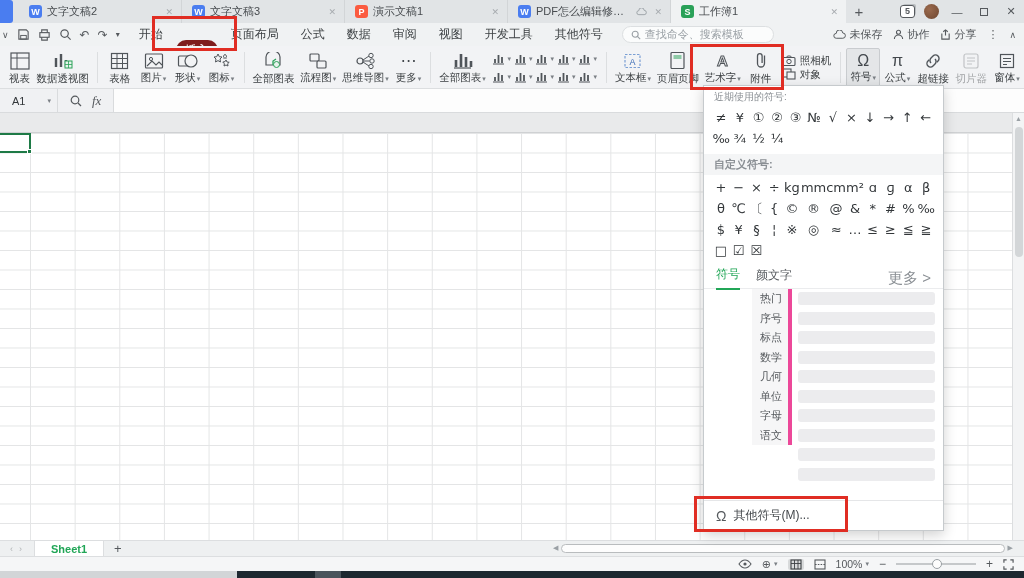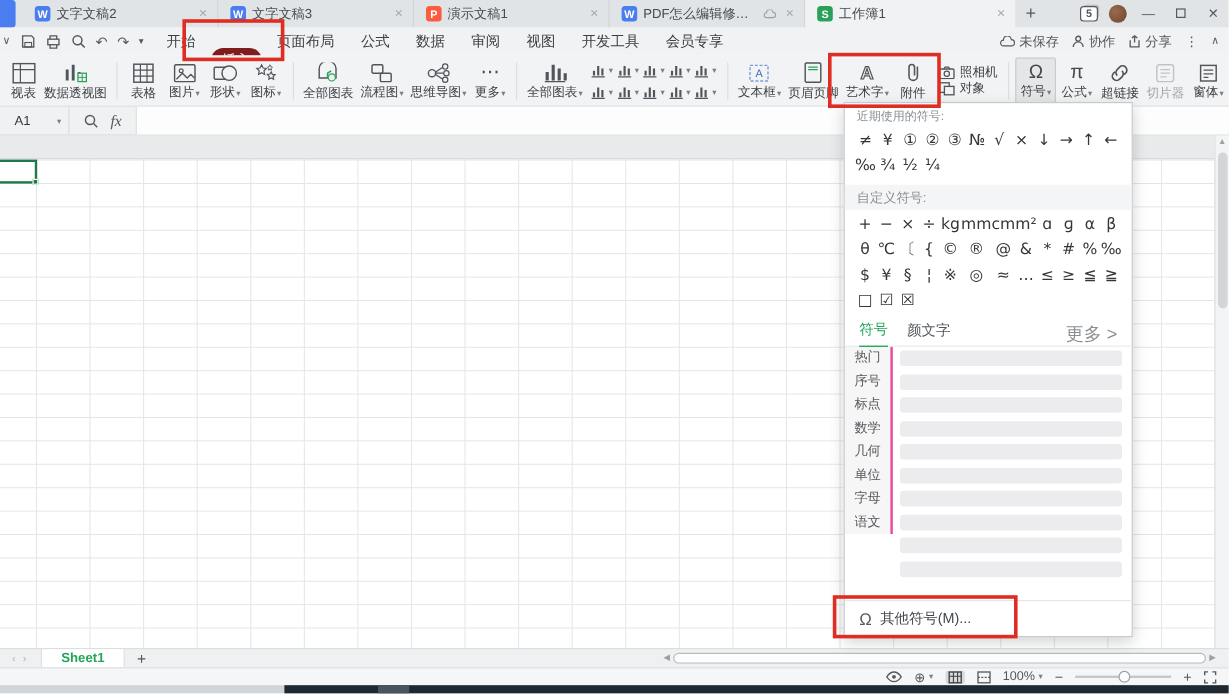--- a/index.html
+++ b/index.html
@@ -68,27 +68,27 @@
   .fillhandle { position:absolute; left:27px; top:149px; width:5px; height:5px; background:#1e7a46; border:1px solid #fff; }
   .vscroll { position:absolute; left:1012px; top:113px; width:12px; height:427px; background:#f3f4f5; border-left:1px solid #dcdee0; }
   .vthumb { position:absolute; left:2px; top:14px; width:8px; height:130px; background:#d3d6d8; border-radius:4px; }
   .varrow { position:absolute; left:2px; top:2px; color:#9aa0a5; font-size:7px; }
 
   
   .panel { position:absolute; left:703px; top:85px; width:241px; height:446px; background:#fff; border:1px solid #c6cacd; box-shadow:0 4px 12px rgba(0,0,0,.18); z-index:20; display:flex; flex-direction:column; }
   .p-title { font-size:10px; color:#8a8f94; padding:4px 10px 1px; }
   .symgrid { display:grid; grid-template-columns:repeat(12,1fr); padding:2px 8px; }
   .symgrid .sym { text-align:center; font-size:13px; color:#33373a; line-height:21px; height:21px; font-family:"DejaVu Sans",sans-serif; }
-  .p-band { background:#f4f5f6; font-size:11px; color:#8a8f94; padding:3px 10px; margin-top:3px; }
+  .p-band { background:#f4f5f6; font-size:11px; color:#8a8f94; padding:3px 10px; margin-top:3px;font-weight:bold; }
   .p-tabs { display:flex; align-items:center; gap:16px; padding:5px 12px 0; border-bottom:1px solid #ebecee; height:26px; }
   .p-tab { font-size:12px; color:#55595d; padding-bottom:5px; }
   .p-tab.on { color:#21a657; border-bottom:2px solid #21a657; }
   .p-more { margin-left:auto; font-size:15px; color:#8a8f94; }
   .p-list { flex:1; display:flex; overflow:hidden; }
-  .p-cats { width:40px; background:#f6f6f7; border-right:2px solid #ec4899; align-self:flex-start; }
+  .p-cats { width:40px; background:#f6f6f7; border-right:4px solid #ec4899; align-self:flex-start;margin-left:48px; }
   .p-cats span { display:block; font-size:11px; color:#55595d; padding:3px 0 3px 8px; line-height:13.5px; }
   .p-skeletons { flex:1; padding:3px 8px 0 6px; }
   .skel { height:13px; background:#ececee; border-radius:3px; margin-bottom:6.5px; }
   .p-other { border-top:1px solid #e5e6e8; height:30px; display:flex; align-items:center; gap:7px; padding:0 12px; font-size:12px; color:#44484c; }
   .p-other .omega { font-size:14px; color:#55595d; }
 
   
   .sheetbar { position:absolute; left:0; top:540px; width:1024px; height:16px; background:#eef0f1; border-top:1px solid #dcdee0; display:flex; align-items:center; }
   .sheetnav { color:#b0b3b5; font-size:9px; letter-spacing:6px; padding:0 6px 0 10px; }
   .sheettab { background:#fff; color:#21a657; font-weight:bold; font-size:11px; height:100%; display:flex; align-items:center; padding:0 16px; border:1px solid #dcdee0; border-top:none; border-bottom:none; }
@@ -189,22 +189,29 @@
   </div>
   <div class="mitems" id="menu-items">
       <span class="mitem">开始</span>
       <span class="mitem pill">插入</span>
       <span class="mitem">页面布局</span>
       <span class="mitem">公式</span>
       <span class="mitem">数据</span>
       <span class="mitem">审阅</span>
       <span class="mitem">视图</span>
       <span class="mitem">开发工具</span>
-      <span class="mitem">会员专享</span>
+      <span class="mitem">其他符号</span>
     </div>
+  <div class="msearch">
+    <svg width="10" height="10" viewBox="0 0 12 12">
+        <circle cx="5" cy="5" r="3.6" fill="none" stroke="#9aa0a5" stroke-width="1.3"></circle>
+        <path d="M8 8l3 3" stroke="#9aa0a5" stroke-width="1.3"></path>
+      </svg>
+    <span>查找命令、搜索模板</span>
+  </div>
   <div class="menu-right">
     <span class="mr-item">
       <svg width="13" height="10" viewBox="0 0 16 12">
           <path d="M4 10a3 3 0 0 1 0-6 4 4 0 0 1 8-.5A2.8 2.8 0 0 1 12 10z" fill="none" stroke="#55595d" stroke-width="1.2"></path>
         </svg>
       <span>未保存</span>
     </span>
     <span class="mr-item">
       <svg width="11" height="11" viewBox="0 0 12 12">
           <circle cx="6" cy="3.5" r="2.2" fill="none" stroke="#55595d" stroke-width="1.2"></circle>

